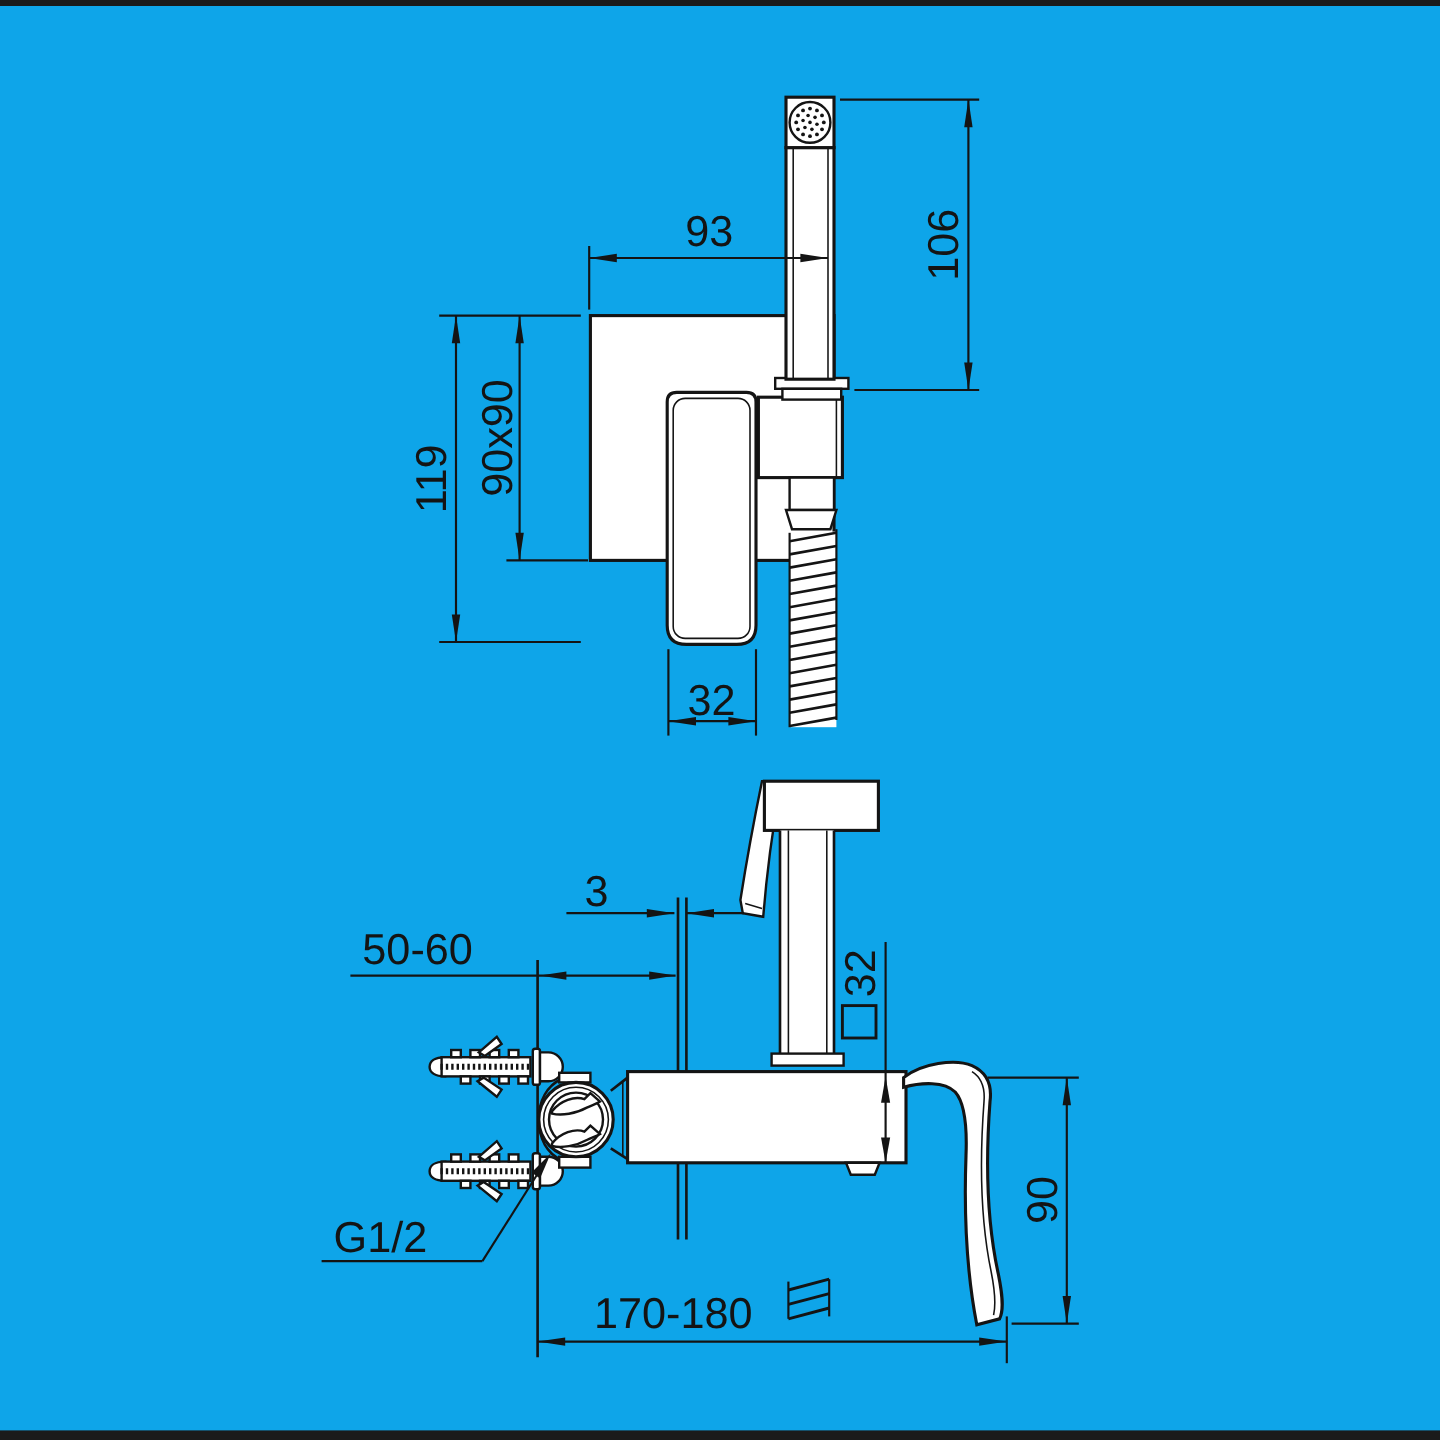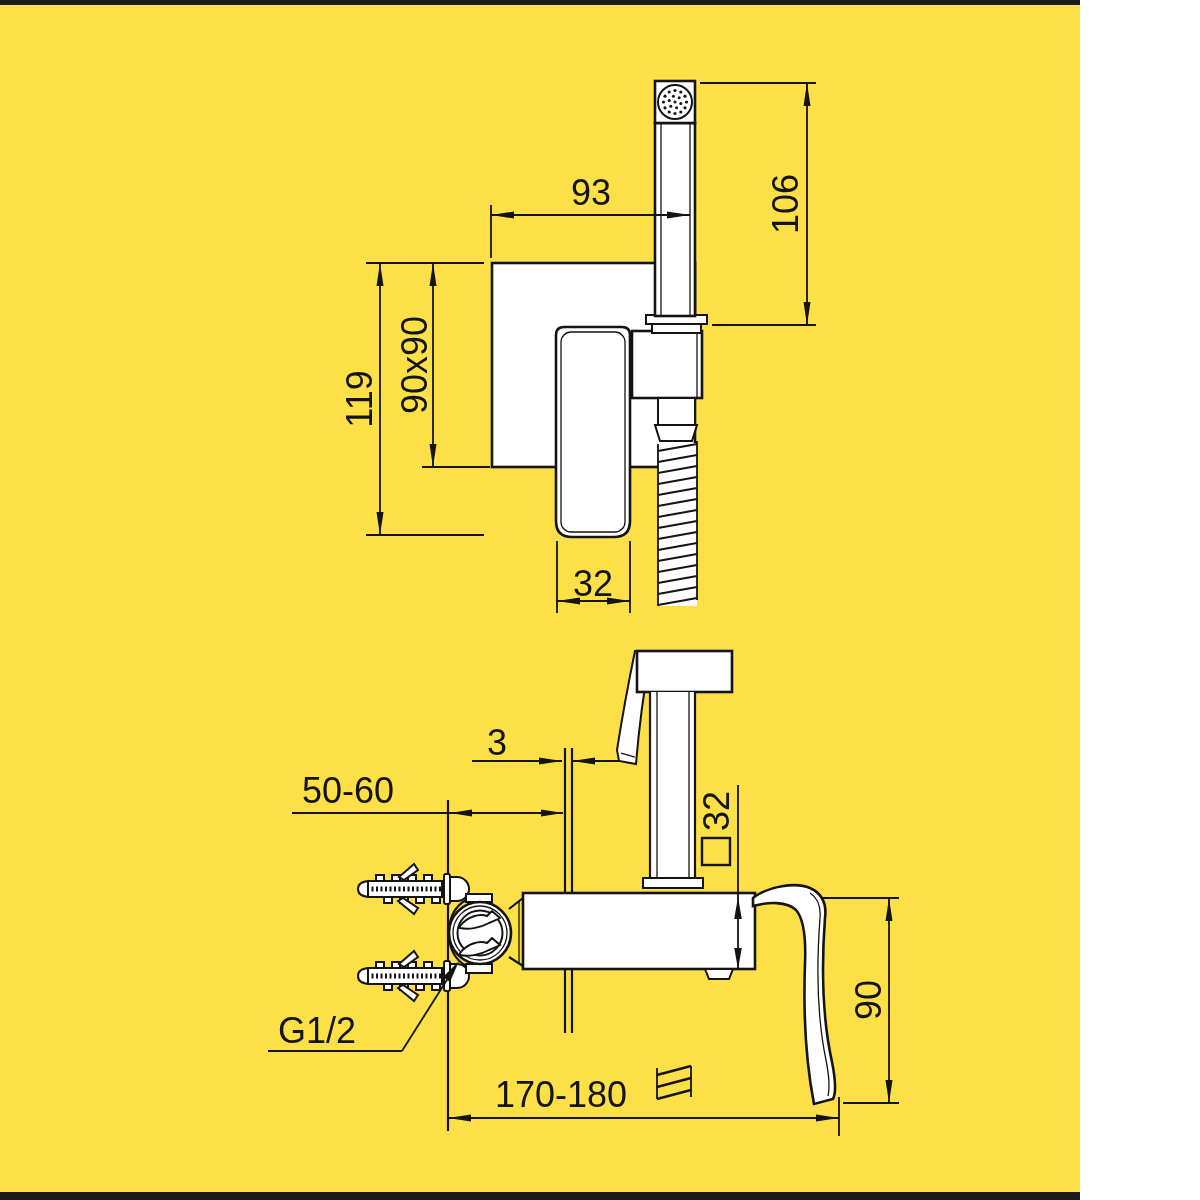--- a/index.html
+++ b/index.html
@@ -1,16 +1,16 @@
 <!DOCTYPE html>
 <html><head>
 <meta charset="utf-8">
 <style>
   html,body{margin:0;padding:0;background:#ffffff;}
-  .stage{position:relative;width:1080px;height:1200px;background:#fde047;overflow:hidden;}
+  .stage{position:relative;width:1200px;height:1200px;background:#0ea5e9;overflow:hidden;}
   svg{position:absolute;left:0;top:0;}
   .o  {fill:#ffffff;stroke:#141414;stroke-width:2.6;}
   .o2 {fill:#ffffff;stroke:#141414;stroke-width:2;}
   .ln {stroke:#141414;stroke-width:2.2;fill:none;}
   .thin{stroke:#141414;stroke-width:1.3;fill:none;}
   .dim{stroke:#141414;stroke-width:1.8;fill:none;}
   .fillb{fill:#141414;stroke:none;}
   .t{font-family:"Liberation Sans",sans-serif;font-size:36px;fill:#141414;}
 </style>
 </head>

